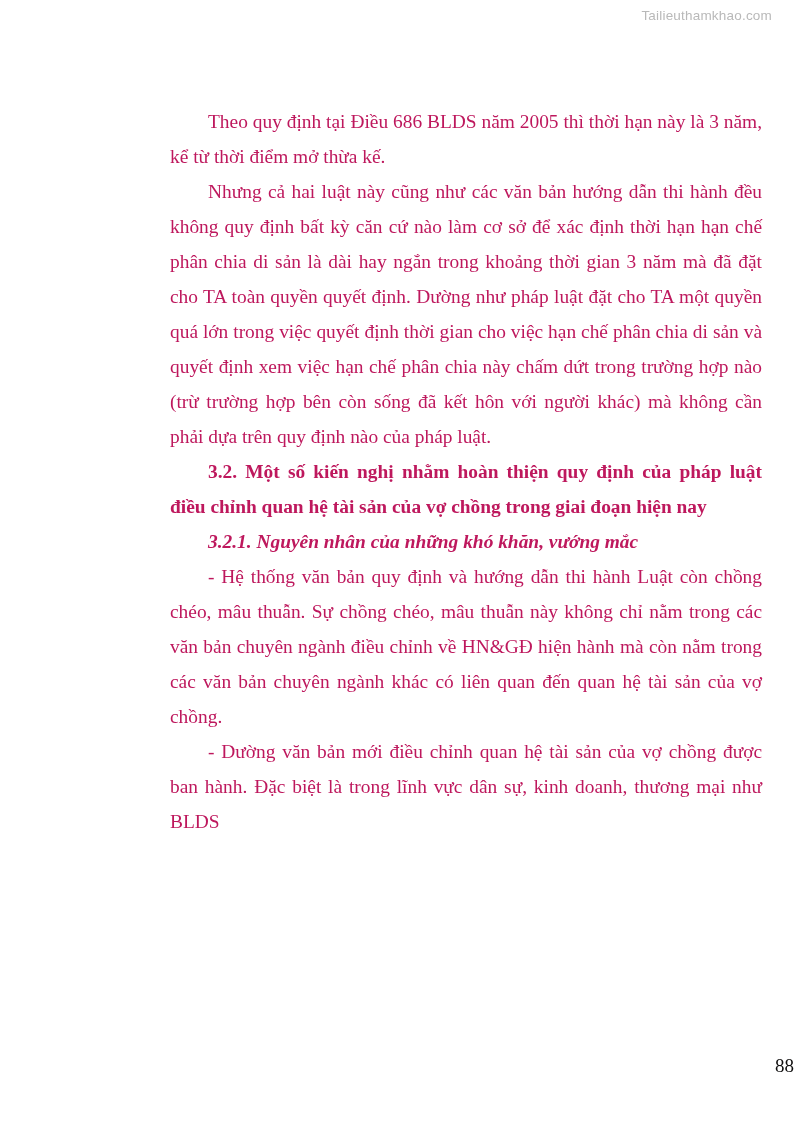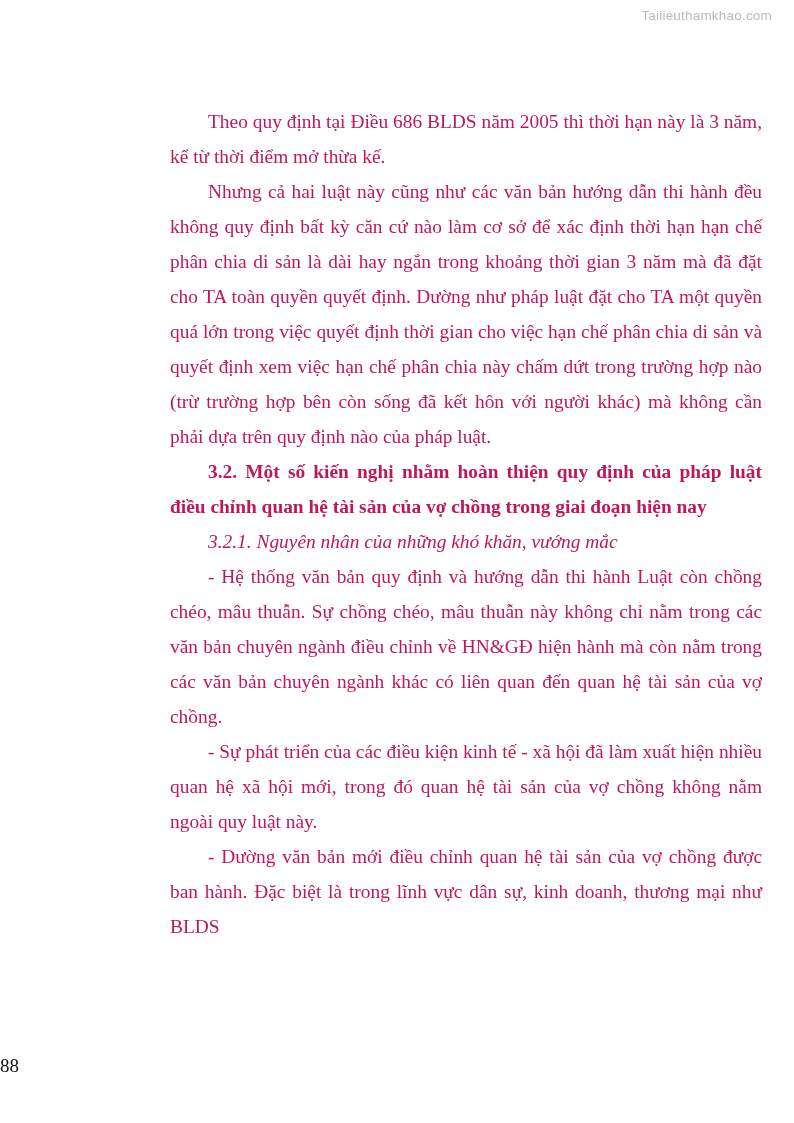--- a/index.html
+++ b/index.html
@@ -60,38 +60,38 @@
     margin-top: 2px;
   }
 
   .heading-bold {
     font-weight: bold;
     text-indent: 38px;
     margin-top: 5px;
   }
 
   .heading-bold-italic {
-    font-weight: normal;
+    font-weight: bold;
     font-style: italic;
     text-indent: 38px;
     margin-top: 5px;
   }
 
   
   .content p {
     text-align-last: left;
   }
 
   
   .page-number {
     position: absolute;
     left: 0;
     right: 0;
     top: 1055px;
-    text-align: left;
+    text-align: right;
     font-family: "Liberation Serif", "DejaVu Serif", serif;
     font-size: 19px;
     color: #100f0f;
   }
 </style>
 </head>
 <body>
 
 <div class="page">
 
@@ -103,21 +103,20 @@
 
     <p class="para-indent gap-before">Nhưng cả hai luật này cũng như các văn bản hướng dẫn thi hành đều không quy định bất kỳ căn cứ nào làm cơ sở để xác định thời hạn hạn chế phân chia di sản là dài hay ngắn trong khoảng thời gian 3 năm mà đã đặt cho TA toàn quyền quyết định. Dường như pháp luật đặt cho TA một quyền quá lớn trong việc quyết định thời gian cho việc hạn chế phân chia di sản và quyết định xem việc hạn chế phân chia này chấm dứt trong trường hợp nào (trừ trường hợp bên còn sống đã kết hôn với người khác) mà không cần phải dựa trên quy định nào của pháp luật.</p>
 
     <p class="heading-bold">3.2. Một số kiến nghị nhằm hoàn thiện quy định của pháp luật điều chỉnh quan hệ tài sản của vợ chồng trong giai đoạn hiện nay</p>
 
     <p class="heading-bold-italic">3.2.1. Nguyên nhân của những khó khăn, vướng mắc</p>
 
 
     <p class="para-indent gap-before">- Hệ thống văn bản quy định và hướng dẫn thi hành Luật còn chồng chéo, mâu thuẫn. Sự chồng chéo, mâu thuẫn này không chỉ nằm trong các văn bản chuyên ngành điều chỉnh về HN&amp;GĐ hiện hành mà còn nằm trong các văn bản chuyên ngành khác có liên quan đến quan hệ tài sản của vợ chồng.</p>
 
-    <p class="para-indent gap-before">- Sự phát triển của các điều kiện kinh tế - xã hội đã làm xuất hiện nhiều quan hệ xã hội mới, trong đó quan hệ tài sản của vợ chồng không nằm ngoài quy luật này.</p>
 
     <p class="para-indent gap-before">- Dường văn bản mới điều chỉnh quan hệ tài sản của vợ chồng được ban hành. Đặc biệt là trong lĩnh vực dân sự, kinh doanh, thương mại như BLDS</p>
 
   </div>
 
   <div class="page-number">88</div>
 
 </div>
 
 </body></html>

